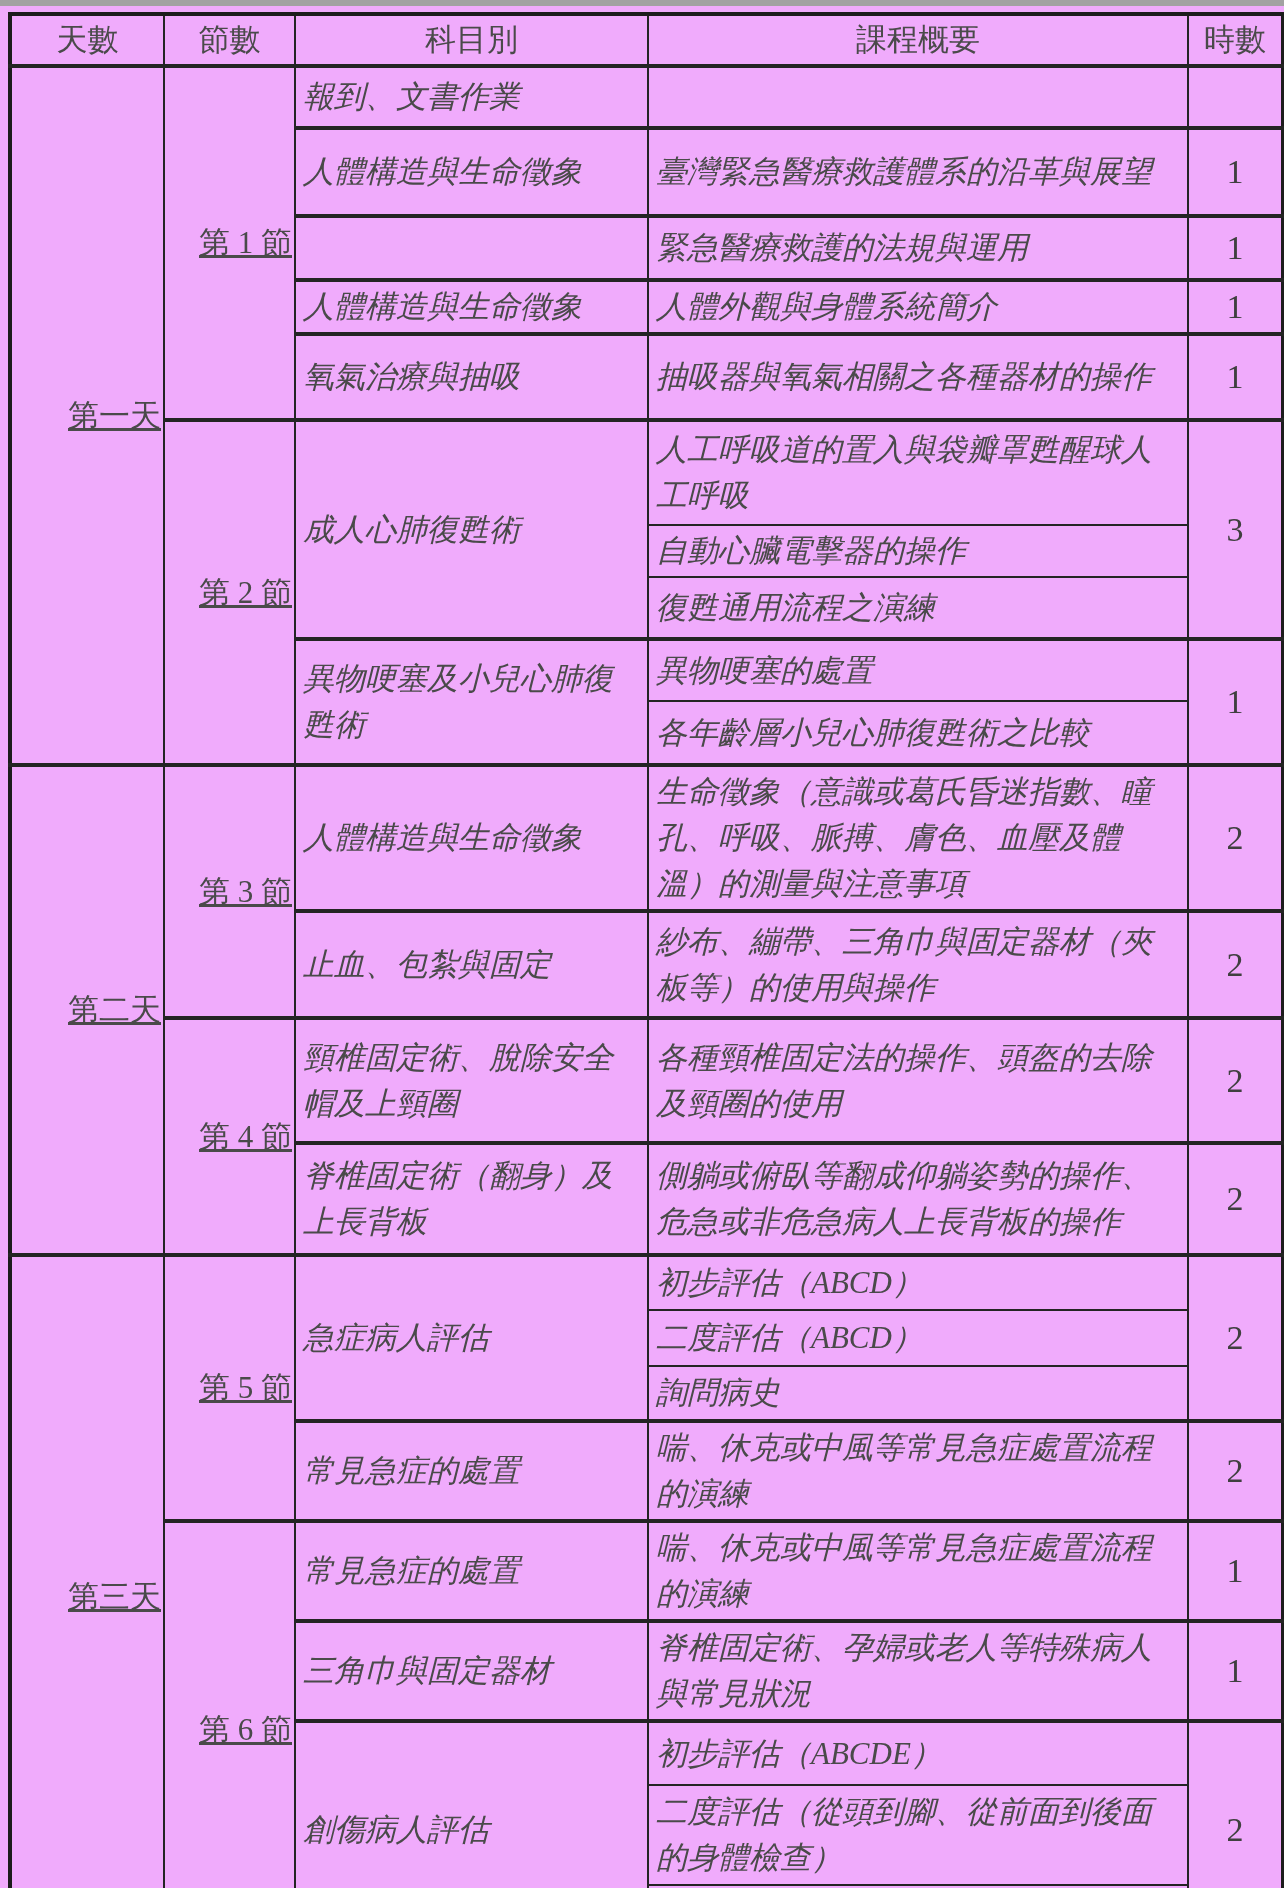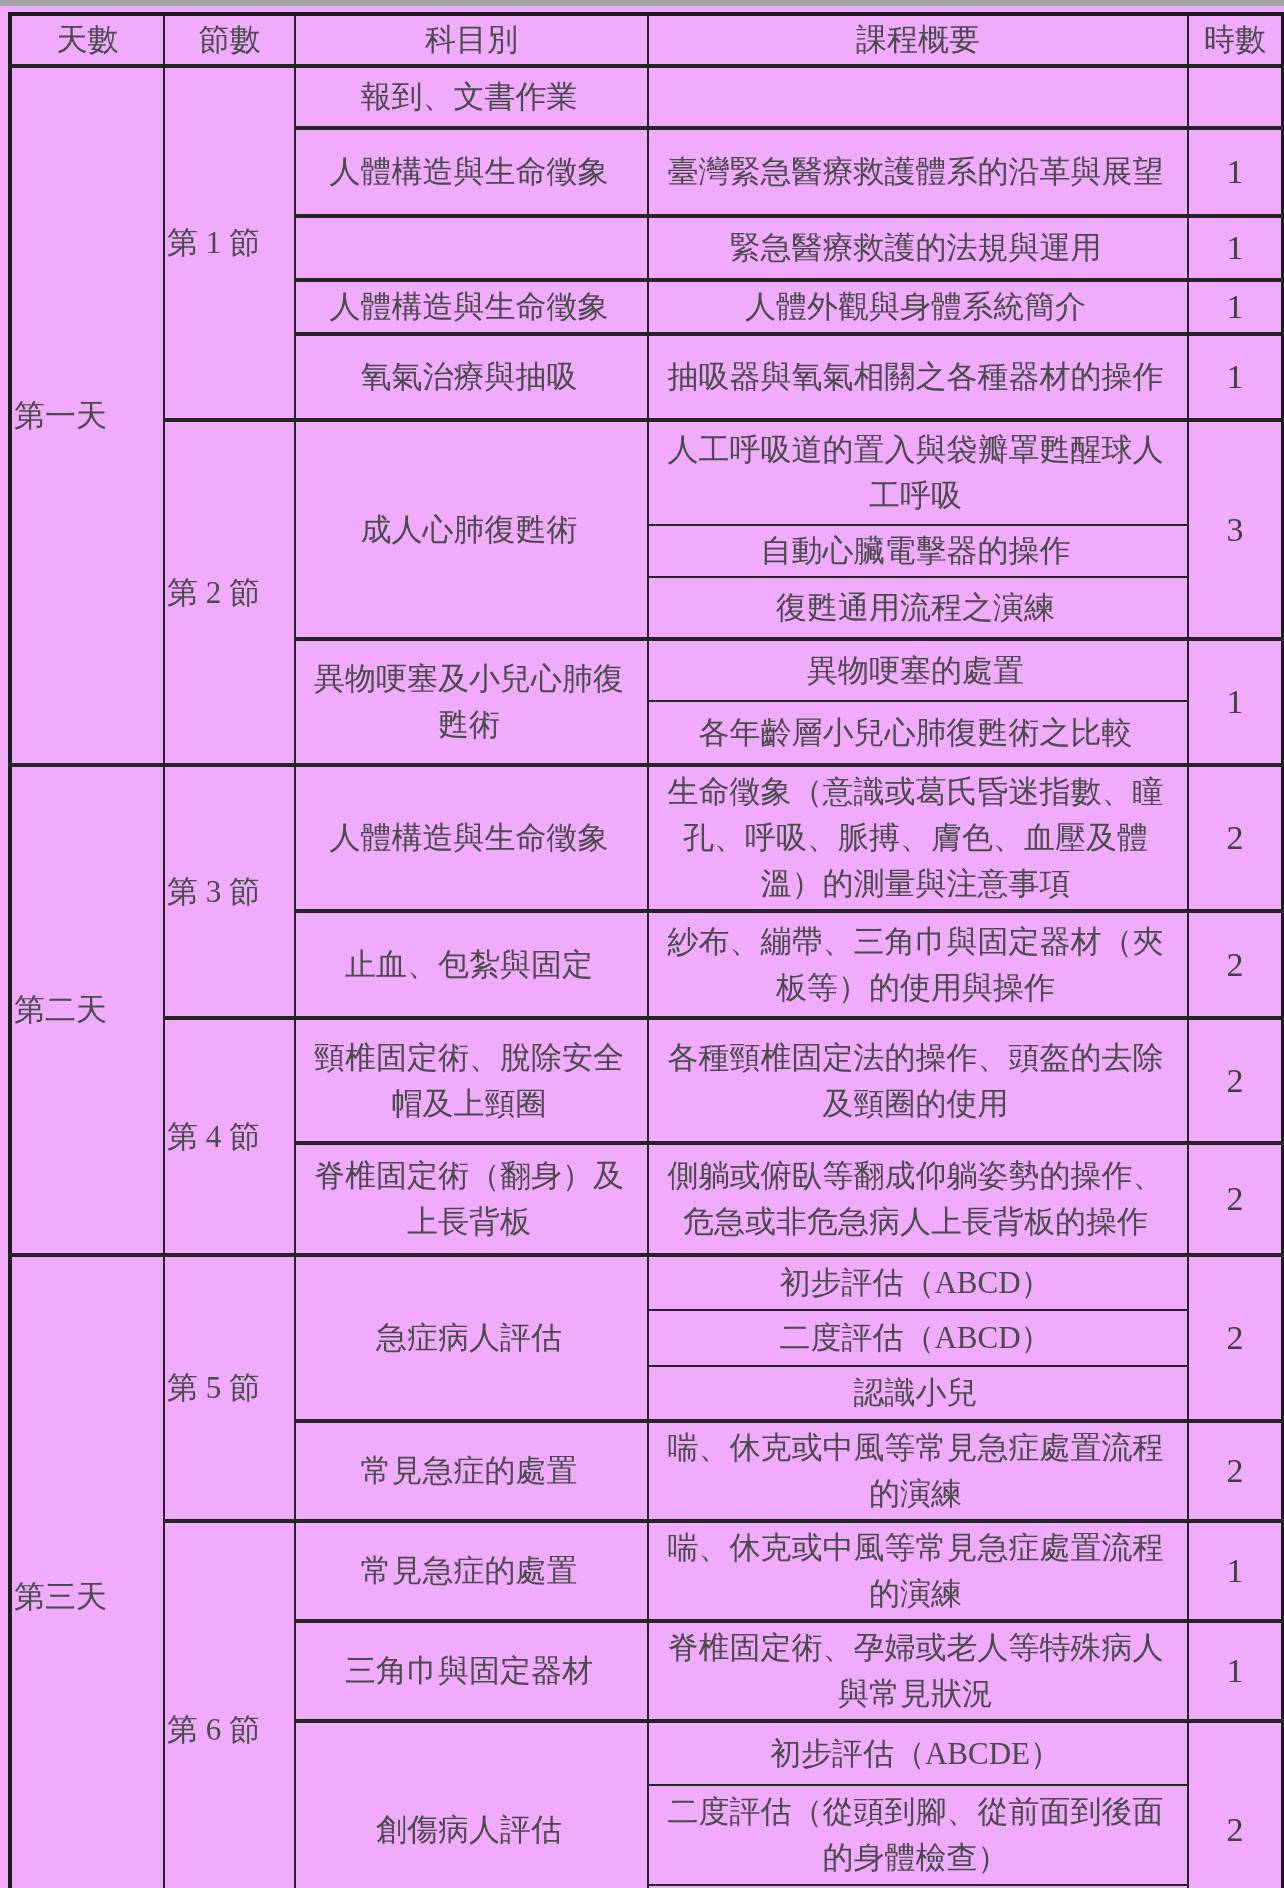--- a/index.html
+++ b/index.html
@@ -42,27 +42,29 @@
   }
   .schedule thead tr {
     height: 46px;
   }
   .schedule thead th {
     font-weight: normal;
     text-align: center;
     border-bottom-width: 4px;
   }
   td.day-cell, td.session-cell {
+    text-align: right;
+    padding: 0 2px;
+    text-decoration: underline;
+  }
+  td.subject-cell, td.topic-cell {
     text-align: left;
-    padding: 0 2px;
-  }
-  td.subject-cell, td.topic-cell {
-    text-align: center;
     padding: 2px 12px 2px 7px;
     word-break: break-all;
+    font-style: italic;
   }
   td.hours-cell {
     text-align: center;
     font-size: 34px;
     color: #3f3f3f;
   }
   tbody tr.subject-start td {
     border-top-width: 4px;
   }
 </style>
@@ -163,21 +165,21 @@
           <td class="day-cell" rowspan="9">第三天</td>
           <td class="session-cell" rowspan="4">第 5 節</td>
           <td class="subject-cell" rowspan="3">急症病人評估</td>
           <td class="topic-cell">初步評估（ABCD）</td>
           <td class="hours-cell" rowspan="3">2</td>
         </tr>
         <tr style="height: 56px;">
           <td class="topic-cell">二度評估（ABCD）</td>
         </tr>
         <tr style="height: 55px;">
-          <td class="topic-cell">認識小兒</td>
+          <td class="topic-cell">詢問病史</td>
         </tr>
         <tr class="subject-start" style="height: 99px;">
           <td class="subject-cell">常見急症的處置</td>
           <td class="topic-cell">喘、休克或中風等常見急症處置流程的演練</td>
           <td class="hours-cell">2</td>
         </tr>
         <tr class="subject-start" style="height: 96px;">
           <td class="session-cell" rowspan="5">第 6 節</td>
           <td class="subject-cell">常見急症的處置</td>
           <td class="topic-cell">喘、休克或中風等常見急症處置流程的演練</td>

